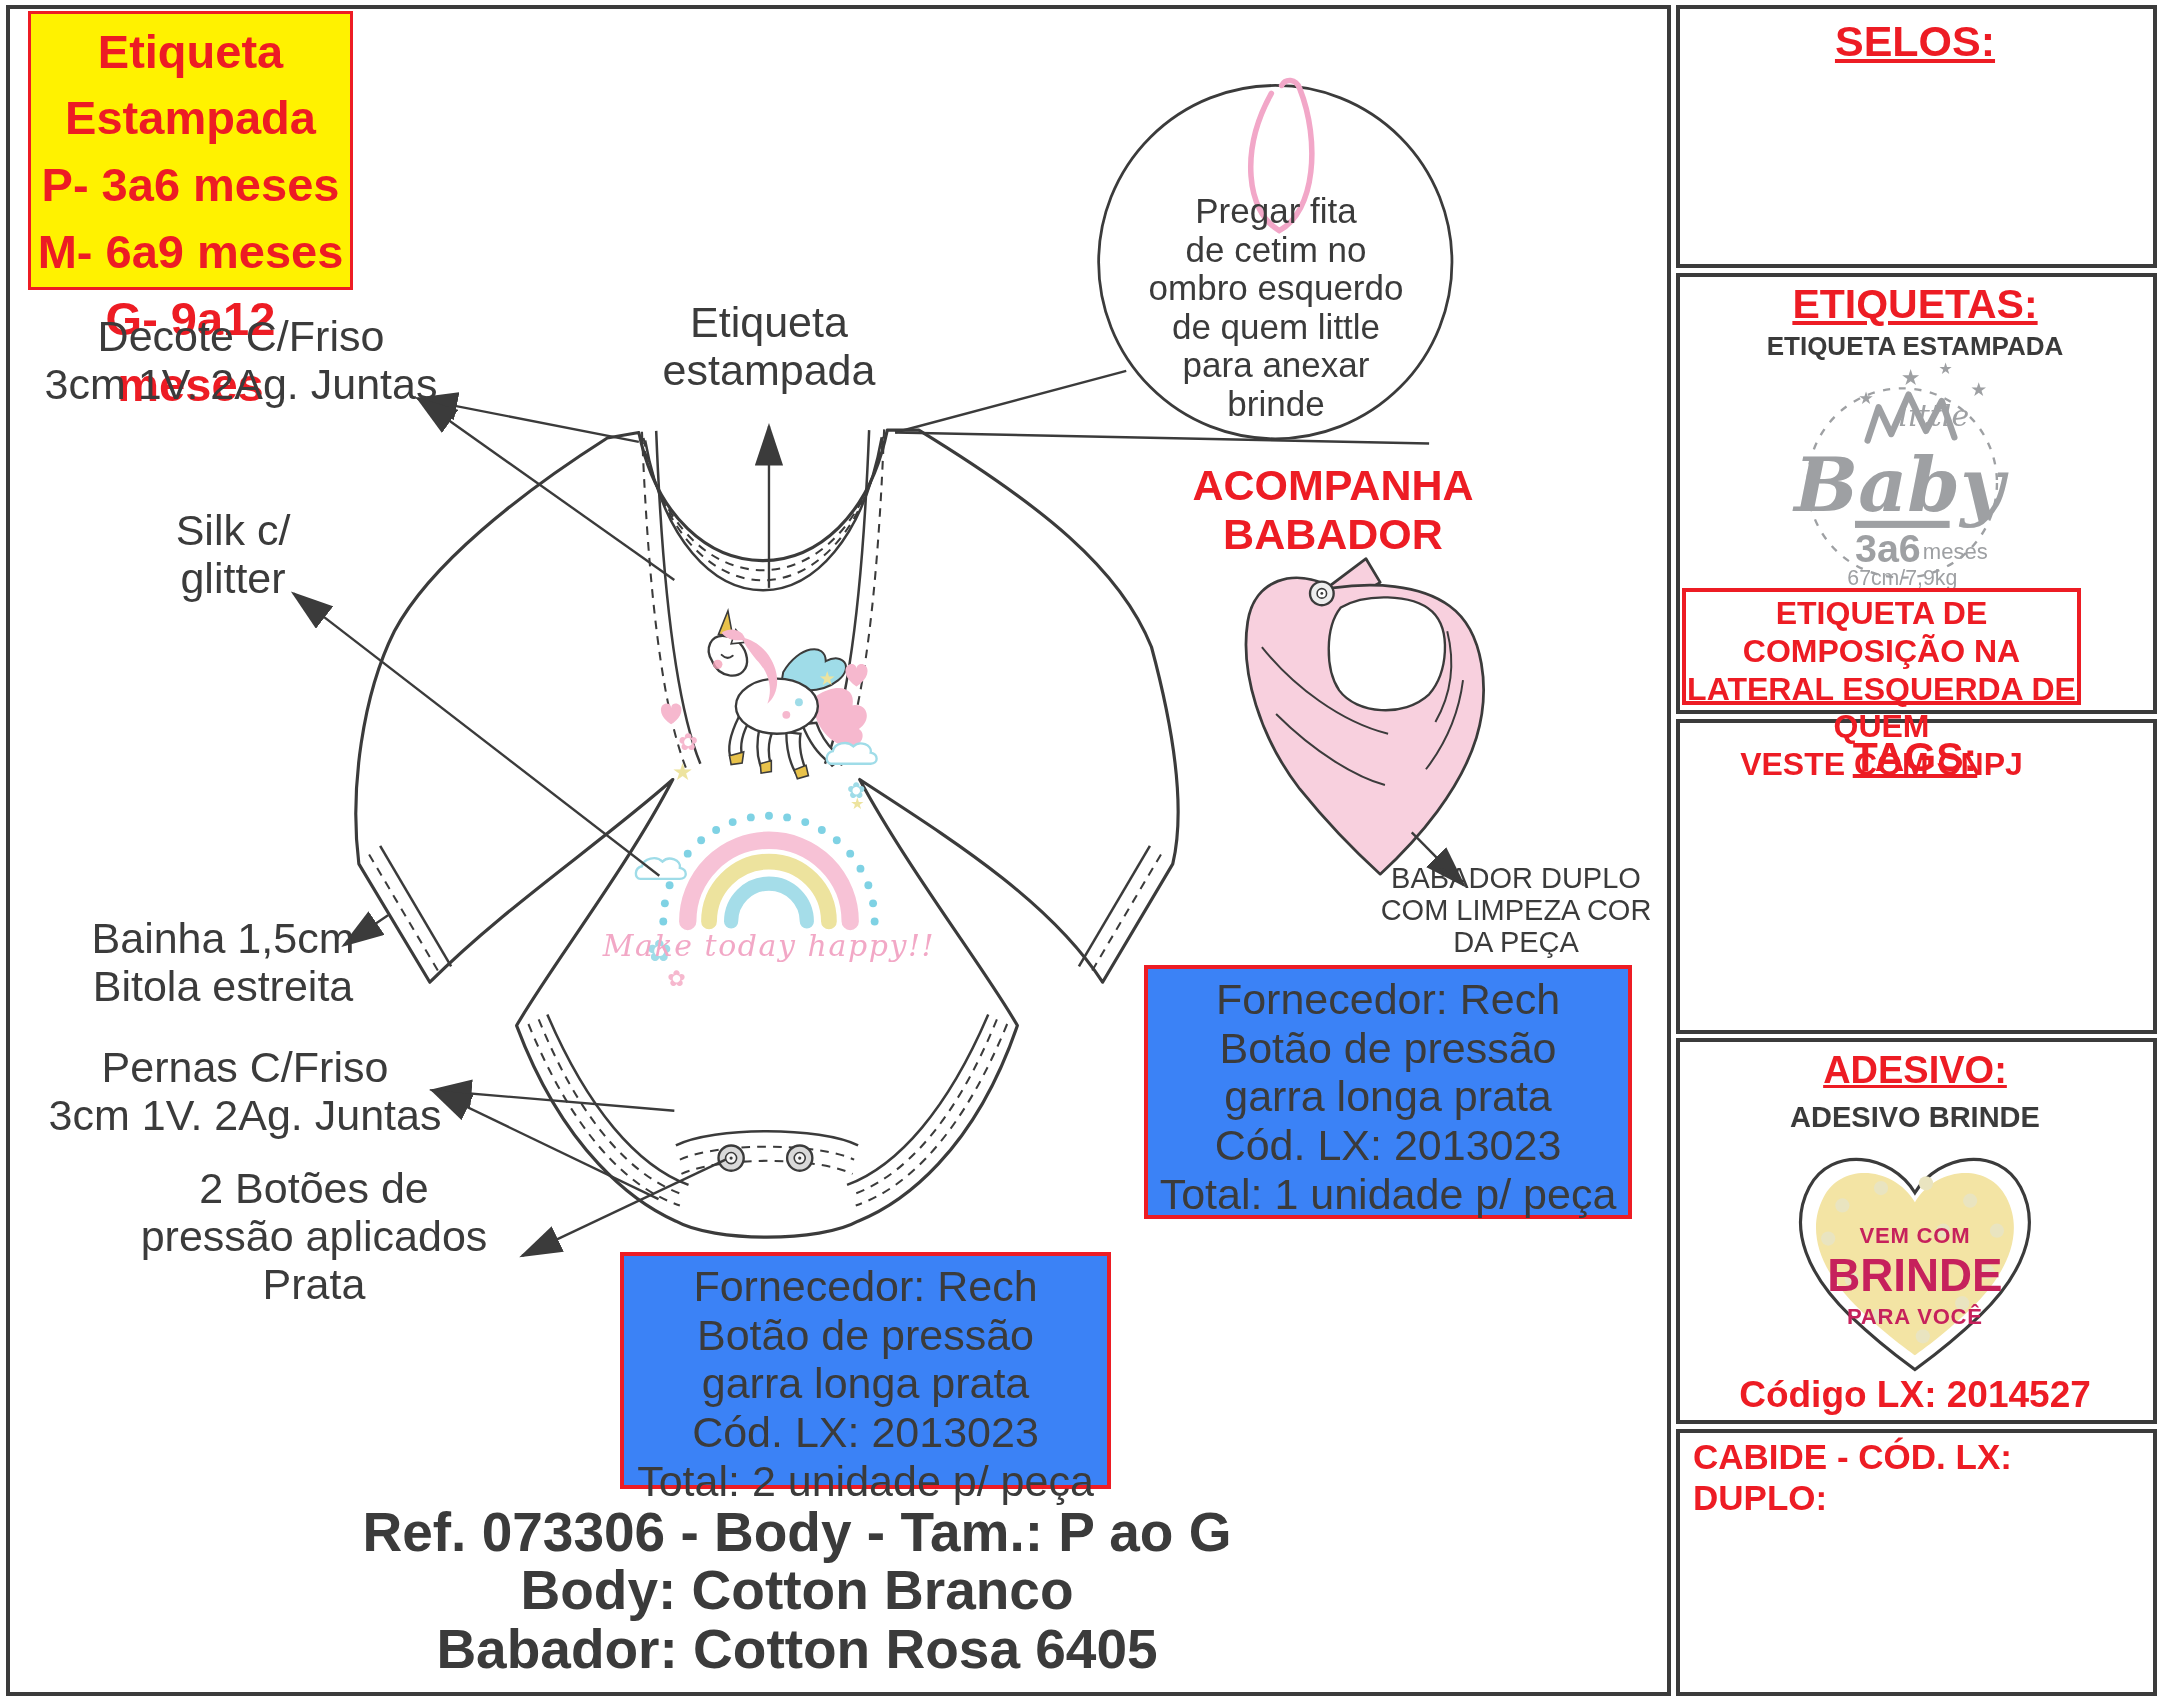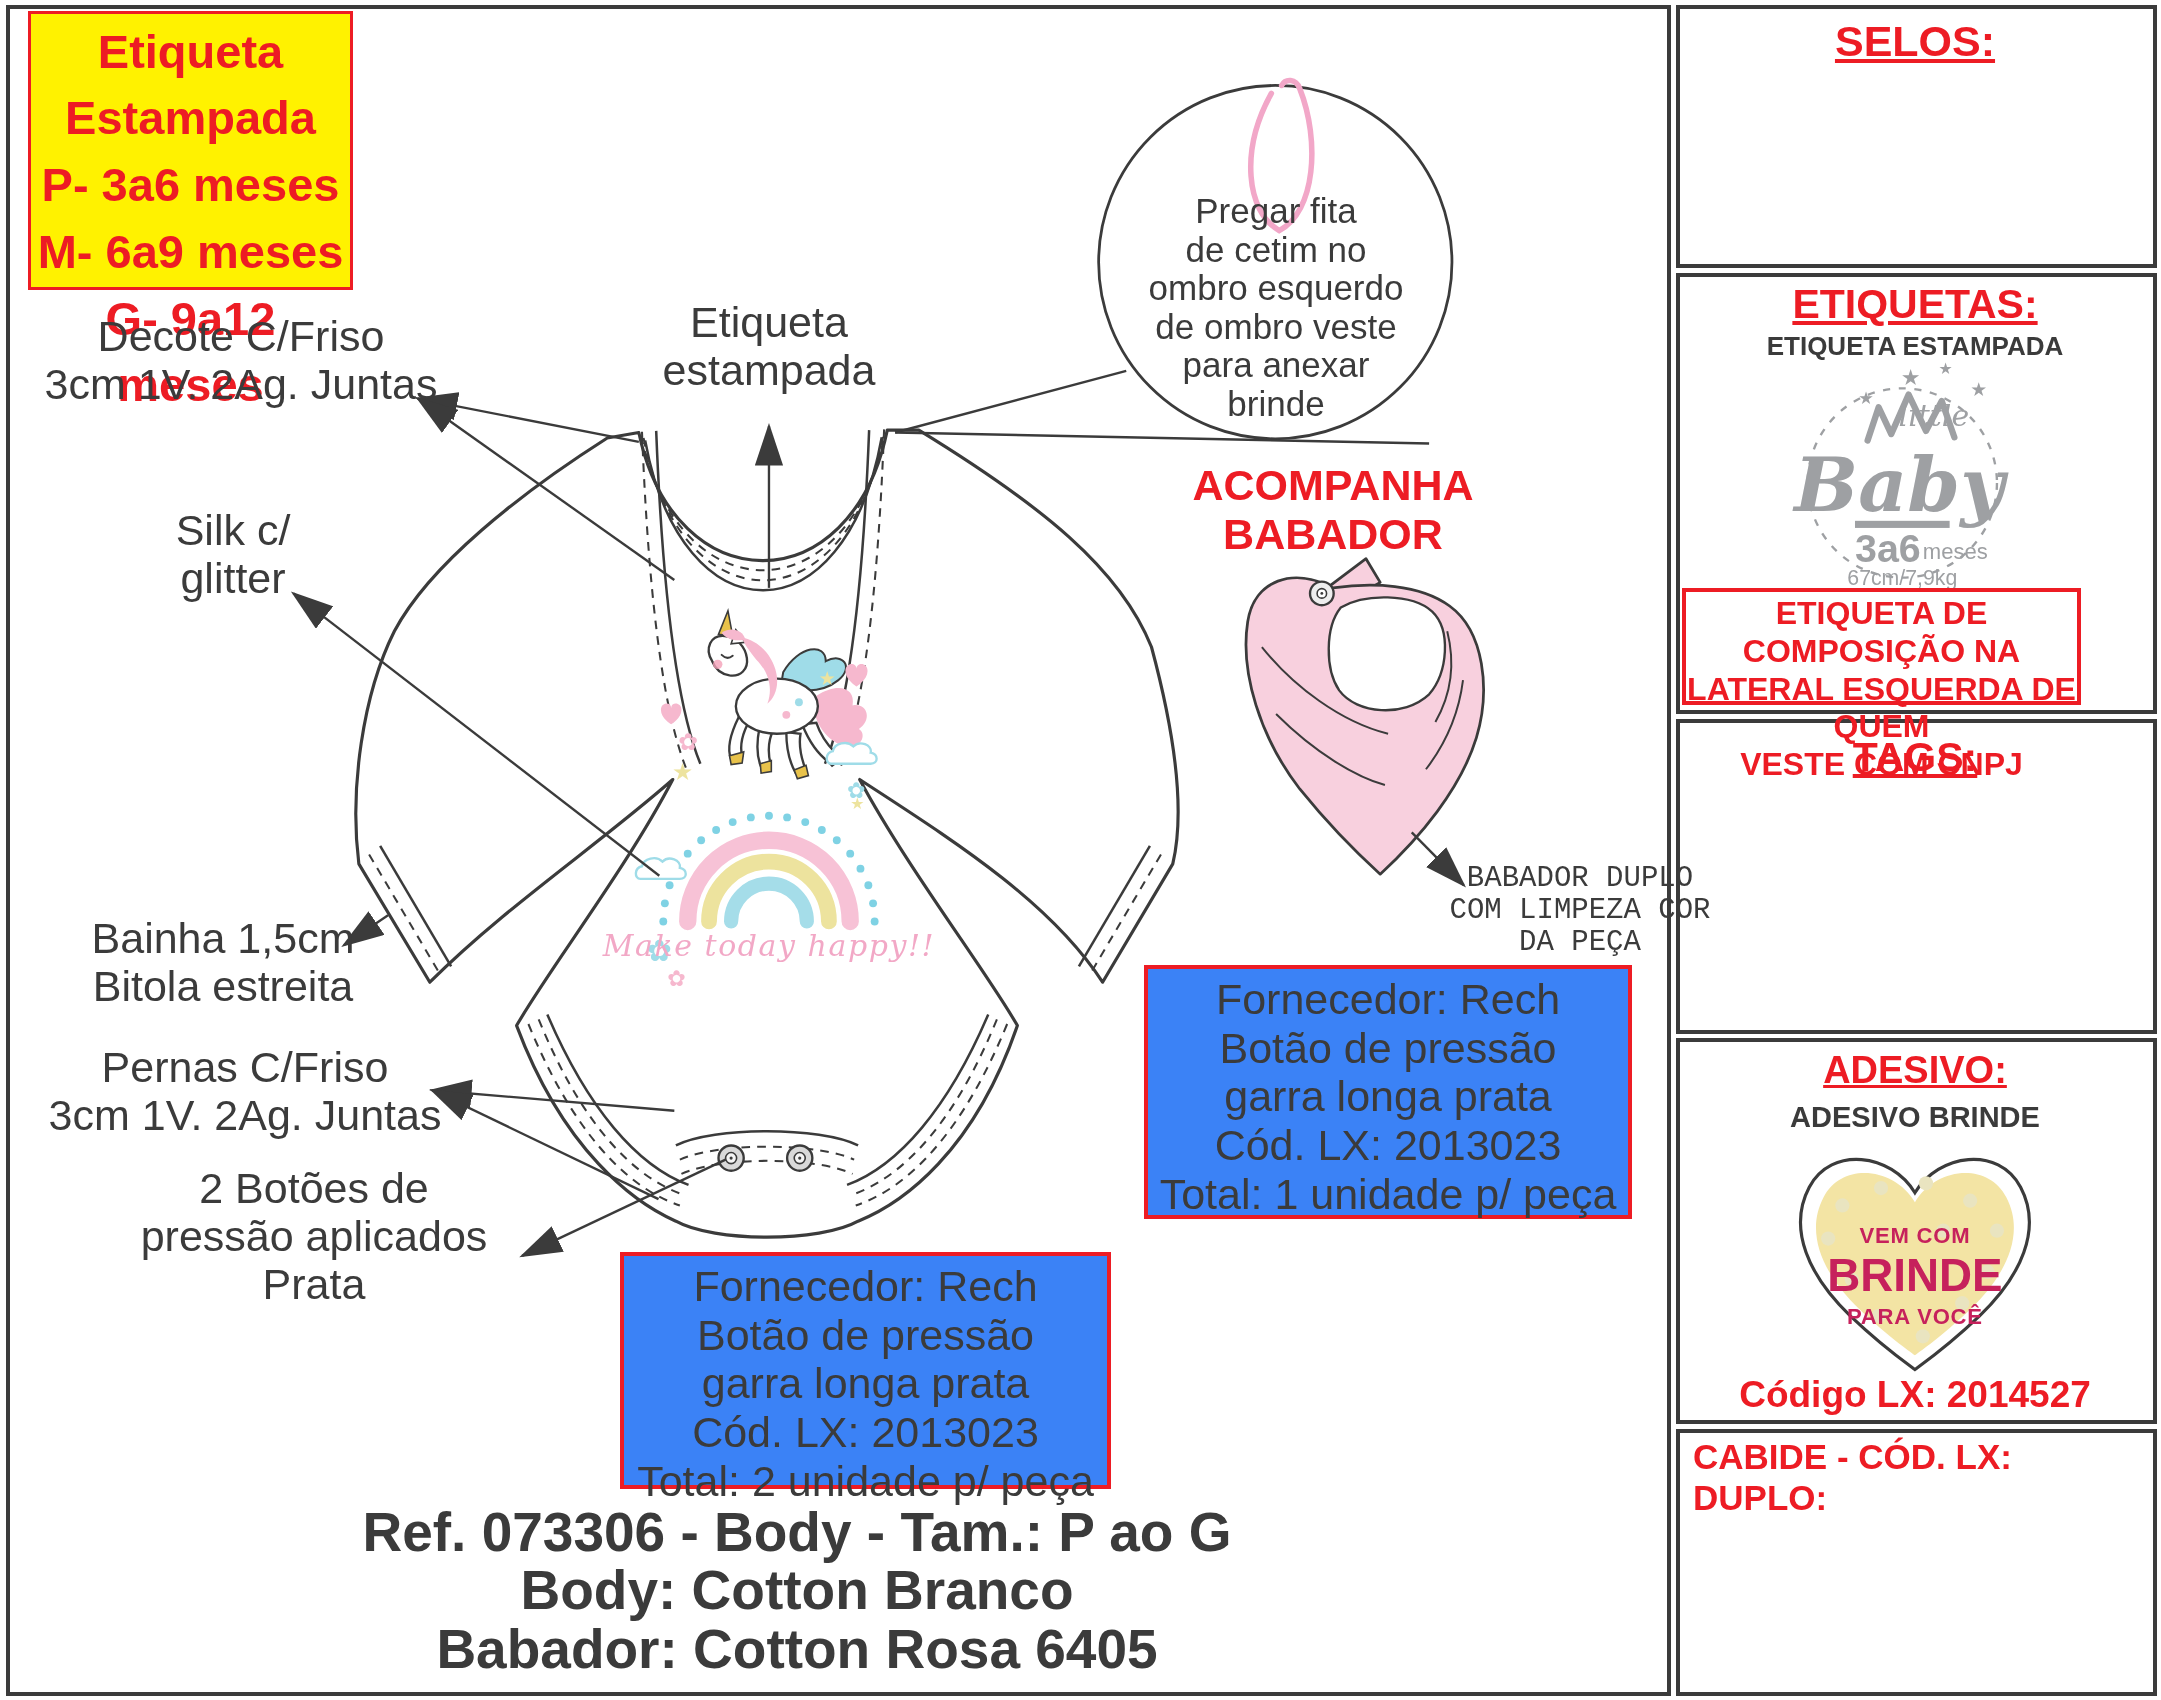--- a/index.html
+++ b/index.html
@@ -295,31 +295,31 @@
   <div class="lbl" style="left:314px;top:1164px;">
     <div>2 Botões de</div>
     <div>pressão aplicados</div>
     <div>Prata</div>
   </div>
 
   <div class="circle-text" style="left:1276px;top:192px;">
     <div>Pregar fita</div>
     <div>de cetim no</div>
     <div>ombro esquerdo</div>
-    <div>de ombro veste</div>
+    <div>de quem little</div>
     <div>para anexar</div>
     <div>brinde</div>
   </div>
 
   <div class="acompanha red-b" style="left:1333px;top:461px;">
     <div>ACOMPANHA</div>
     <div>BABADOR</div>
   </div>
 
-  <div class="nota" style="left:1580px;top:863px;font-family:Liberation Mono, monospace;">
+  <div class="nota" style="left:1516px;top:863px;">
     <div>BABADOR DUPLO</div>
     <div>COM LIMPEZA COR</div>
     <div>DA PEÇA</div>
   </div>
 
   <div class="ybox" style="left:1144px;top:965px;width:488px;height:254px;">
     <div>Fornecedor: Rech</div>
     <div>Botão de pressão</div>
     <div>garra longa prata</div>
     <div>Cód. LX: 2013023</div>

